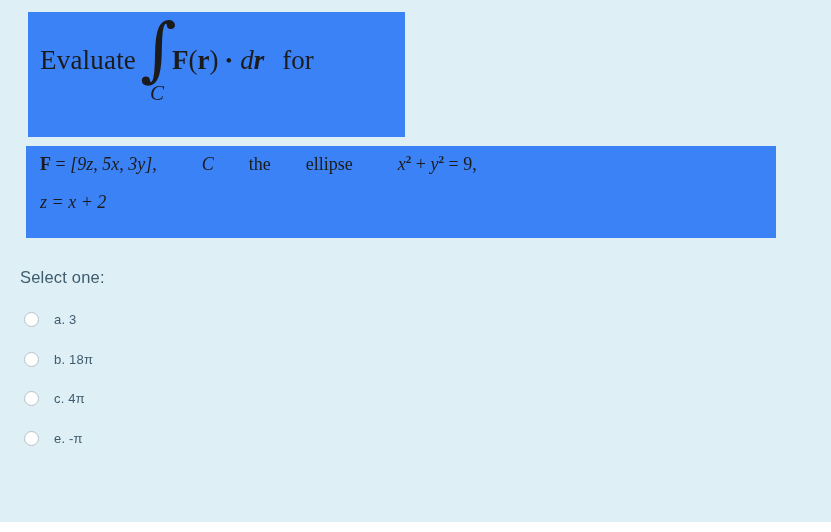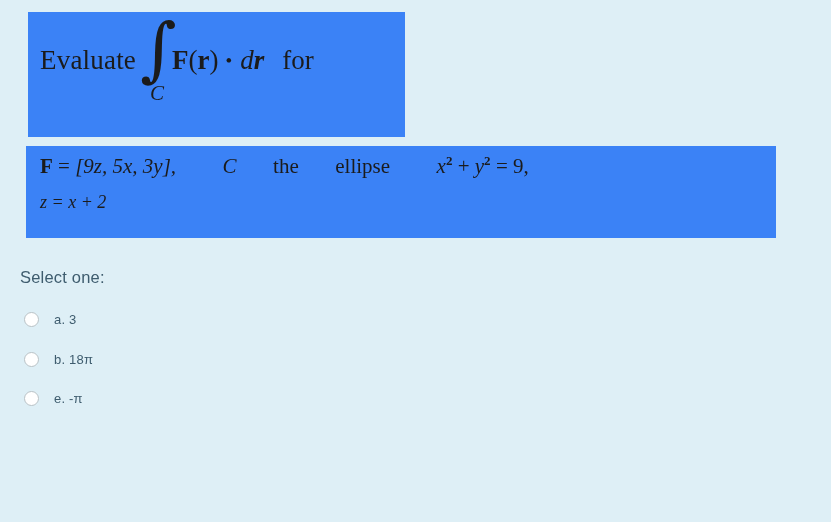--- a/index.html
+++ b/index.html
@@ -114,21 +114,21 @@
     font-size: 27px;
     margin-left: 18px;
   }
 
   
   .def-line-1 {
     position: absolute;
     left: 14px;
     top: 7px;
     white-space: nowrap;
-    font-size: 21px;
+    font-size: 18px;
   }
   .def-line-2 {
     position: absolute;
     left: 14px;
     top: 46px;
     white-space: nowrap;
     font-size: 18px;
   }
   .bold-F { font-weight: bold; }
   .ital { font-style: italic; }
@@ -231,20 +231,24 @@
     <div class="option-row">
       <span class="radio"></span>
       <span class="option-label">a. 3</span>
     </div>
 
     <div class="option-row">
       <span class="radio"></span>
       <span class="option-label">b. 18π</span>
     </div>
 
+    <div class="option-row">
+      <span class="radio"></span>
+      <span class="option-label">c. 4π</span>
+    </div>
 
 
     <div class="option-row">
       <span class="radio"></span>
       <span class="option-label">e. -π</span>
     </div>
 
   </div>
 
 </div>

